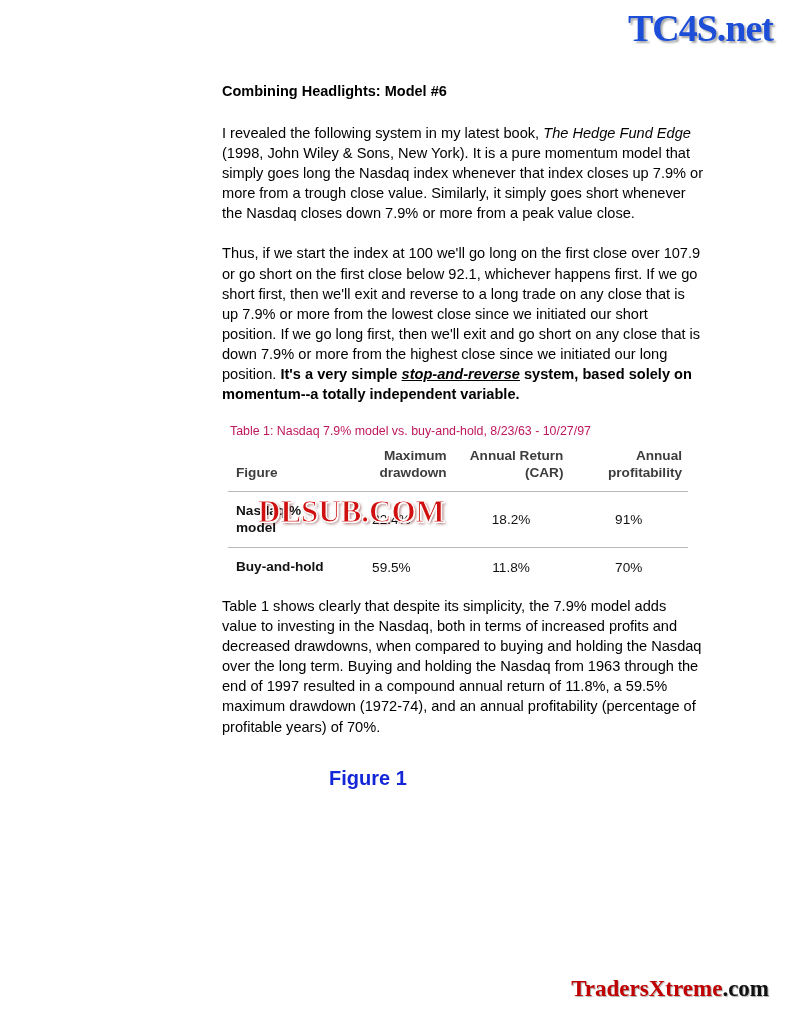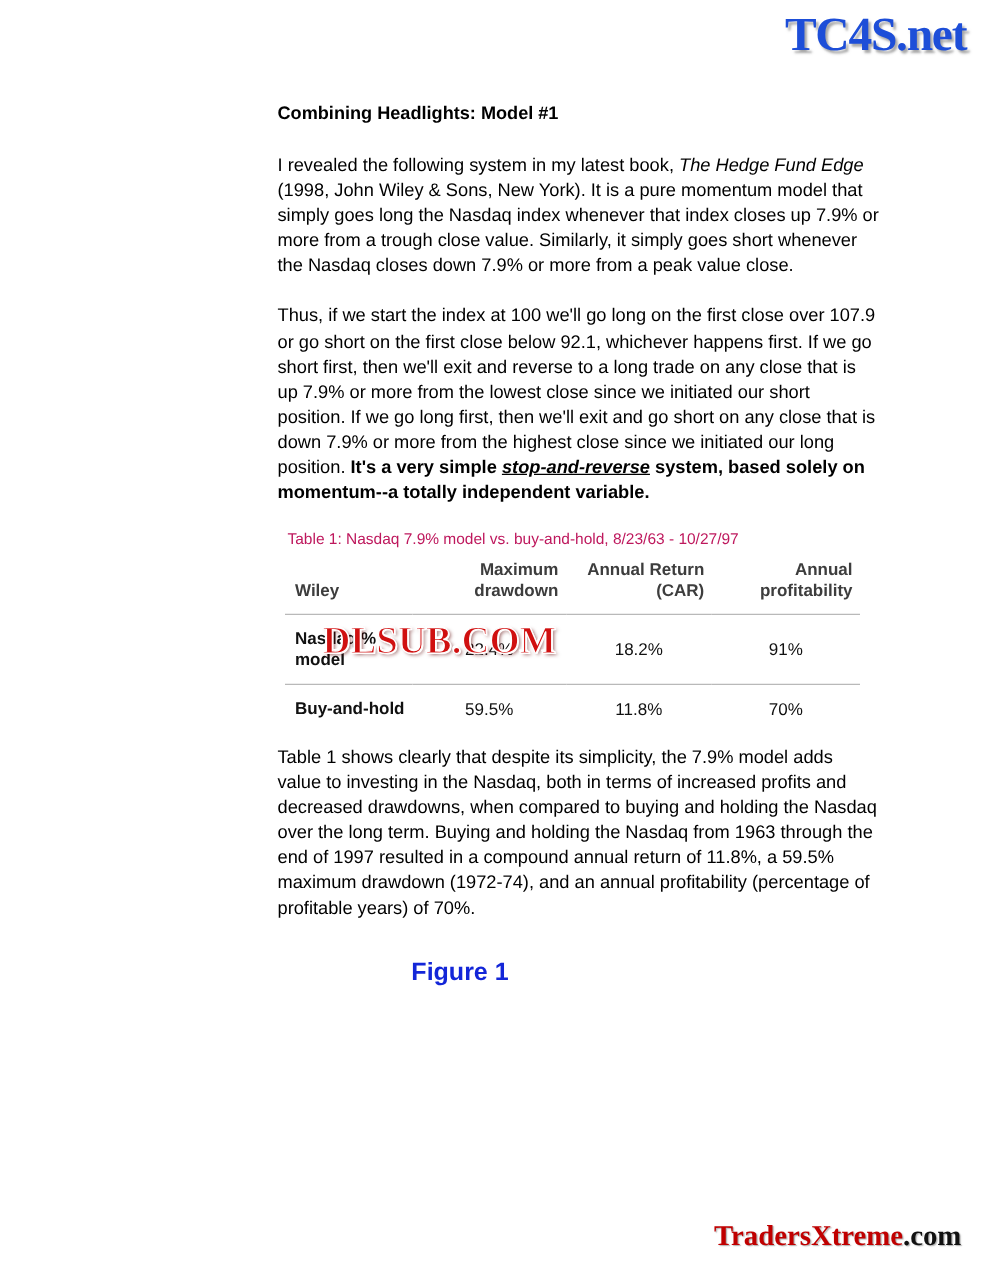--- a/index.html
+++ b/index.html
@@ -138,37 +138,37 @@
   }
   .tx-bottom .dark { color: #111111; }
 </style>
 </head>
 <body>
 
 <div class="tc4s">TC4S.net</div>
 
 <div class="page">
 
-  <h1 class="doc-title">Combining Headlights: Model #1</h1>
+  <h1 class="doc-title">Combining Headlights: Model #6</h1>
 
 
   <p class="body">
     <span>I revealed the following system in my latest book, </span><em class="ital">The Hedge Fund Edge</em><span> (1998, John Wiley &amp; Sons, New York). It is a pure momentum model that simply goes long the Nasdaq index whenever that index closes up 7.9% or more from a trough close value. Similarly, it simply goes short whenever the Nasdaq closes down 7.9% or more from a peak value close.</span>
   </p>
 
   <p class="body">
     <span>Thus, if we start the index at 100 we'll go long on the first close over 107.9 or go short on the first close below 92.1, whichever happens first. If we go short first, then we'll exit and reverse to a long trade on any close that is up 7.9% or more from the lowest close since we initiated our short position. If we go long first, then we'll exit and go short on any close that is down 7.9% or more from the highest close since we initiated our long position. </span><span class="bold">It's a very simple </span><span class="bold-ital">stop-and-reverse</span><span class="bold"> system, based solely on momentum--a totally independent variable.</span>
   </p>
 
   <div class="table-caption">Table 1: Nasdaq 7.9% model vs. buy-and-hold, 8/23/63 - 10/27/97</div>
 
   <table class="data">
     <thead>
       <tr class="headrow">
-        <th class="first">Wiley</th>
+        <th class="first">Figure</th>
         <th>Maximum drawdown</th>
         <th>Annual Return (CAR)</th>
         <th>Annual profitability</th>
       </tr>
     </thead>
     <tbody>
       <tr>
         <td class="first">Nasdaq % model</td>
         <td>22.4%</td>
         <td>18.2%</td>

